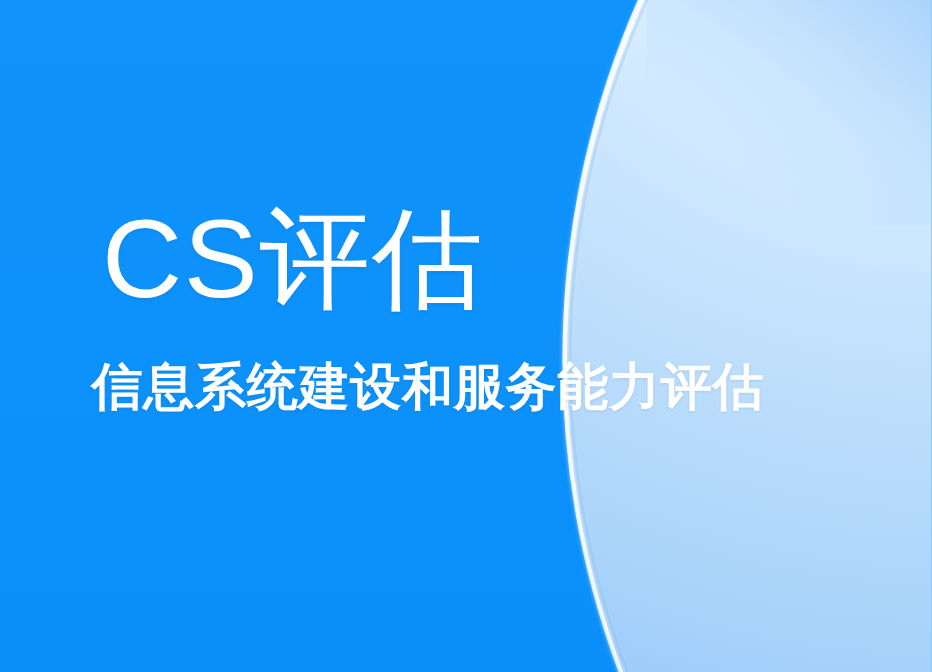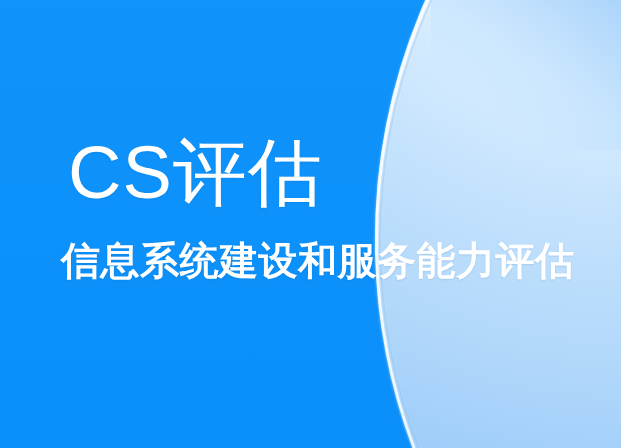--- a/index.html
+++ b/index.html
@@ -112,21 +112,21 @@
     color: #ffffff;
     white-space: nowrap;
     text-shadow: 0 1px 2px rgba(0,70,140,0.10);
   }
 
   .subtitle {
     position: absolute;
     left: 61px;
     top: 240px;
     margin: 0;
-    font-size: 39px;
+    font-size: 34px;
     line-height: 1.1;
     font-weight: 700;
     letter-spacing: 0.5px;
     color: #ffffff;
     white-space: nowrap;
     text-shadow: 0 1px 2px rgba(0,70,140,0.12);
   }
 </style>
 </head>
 <body>

